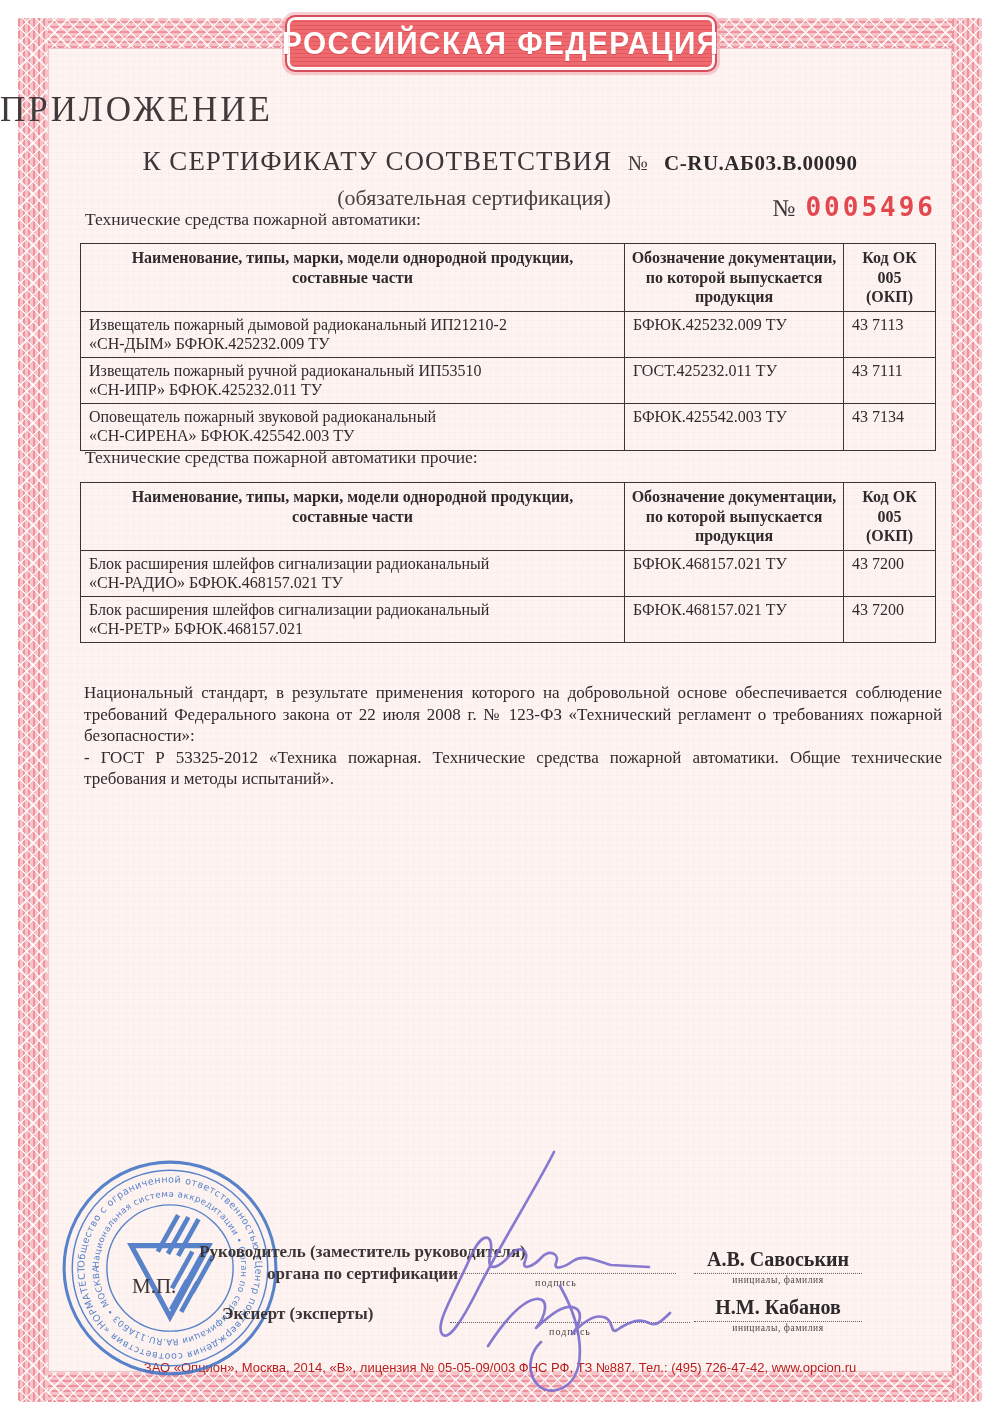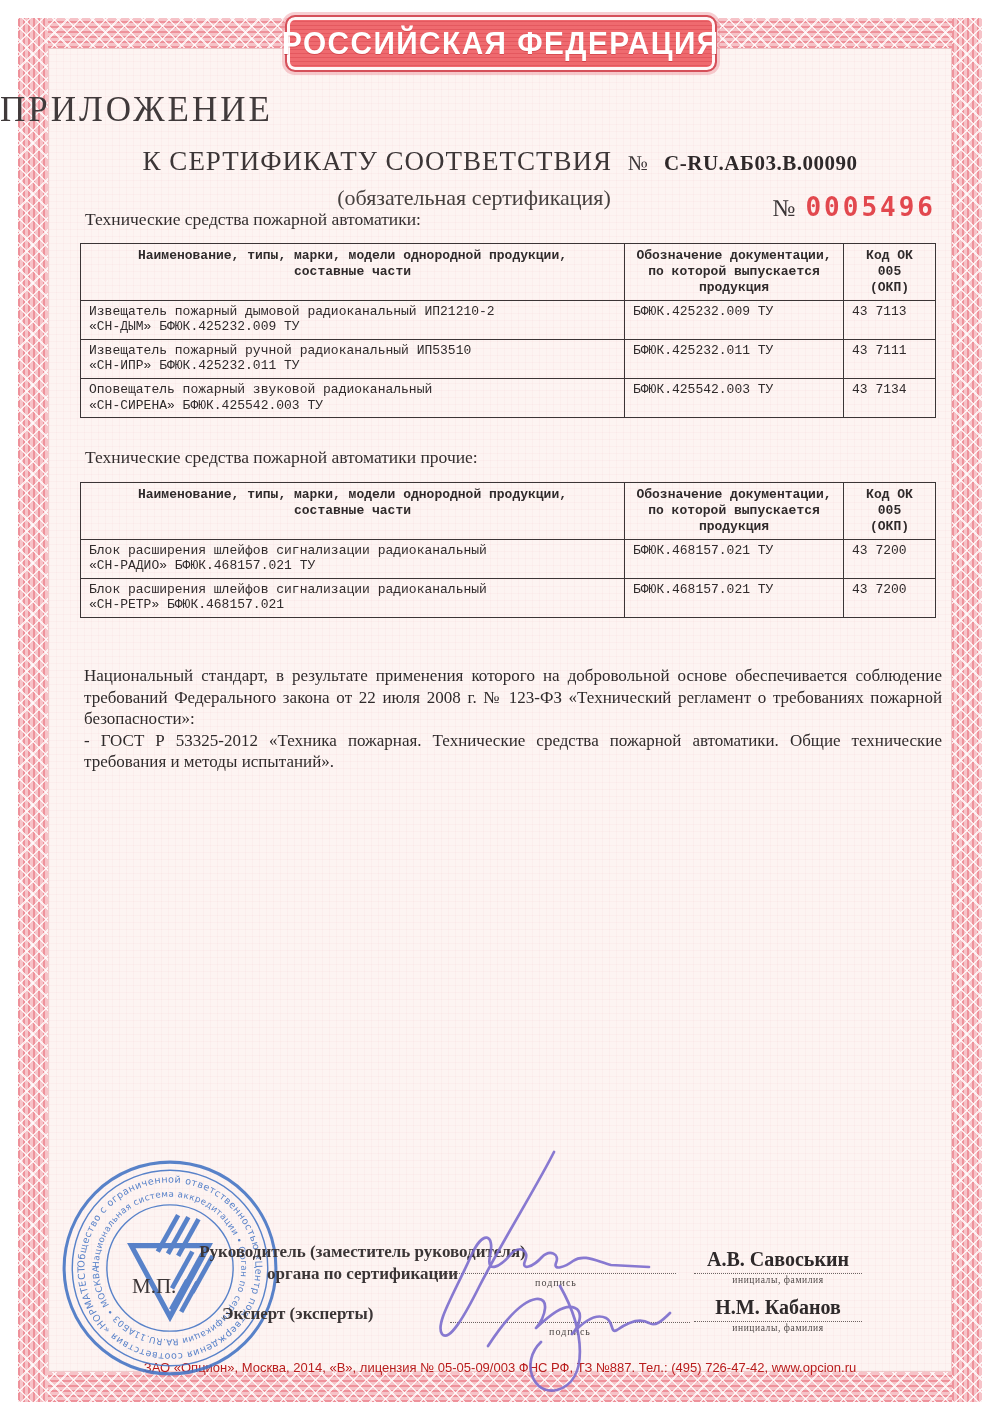--- a/index.html
+++ b/index.html
@@ -46,30 +46,30 @@
   .cert-type{position:absolute;left:0;right:0;top:185px;text-align:center;font-size:22px;
       color:#46403f;transform:translateX(-26px);z-index:3;}
   .serial{position:absolute;right:64px;top:192px;z-index:3;white-space:nowrap;}
   .serial .sign{font-size:24px;color:#3b3536;margin-right:10px;}
   .serial .digits{font-family:"DejaVu Sans Mono", monospace;font-weight:bold;font-size:26px;
       letter-spacing:3px;color:#e2484e;}
   
   .section-title{position:absolute;left:85px;font-size:17.5px;font-weight:normal;color:#322d2e;z-index:3;}
   .s1{top:209px;} .s2{top:447px;}
   table.products{position:absolute;left:80px;width:855px;border-collapse:collapse;z-index:3;
-      font-size:13px;color:#2f2a2b;table-layout:fixed;font-family:Liberation Mono, monospace;}
+      font-size:16px;color:#2f2a2b;table-layout:fixed;}
   .t1{top:243px;} .t2{top:482px;}
   table.products th, table.products td{border:1.4px solid #3b3536;vertical-align:top;}
   table.products th{font-weight:bold;text-align:center;padding:4px 6px;line-height:1.22;}
   table.products td{padding:3px 8px 4px 8px;line-height:1.2;}
   .w-name{width:544px;} .w-doc{width:219px;} .w-code{width:92px;}
   .cell-pre{white-space:pre-line;}
   td.doc-cell{padding-left:12px;}
   
-  .standards{position:absolute;left:84px;top:665px;width:858px;font-size:17px;line-height:21.5px;
+  .standards{position:absolute;left:84px;top:682px;width:858px;font-size:17px;line-height:21.5px;
       text-align:justify;color:#2f2a2b;z-index:3;}
   .standards .item{margin-top:0;}
   
   .mp{position:absolute;left:84px;top:1274px;font-size:21px;color:#3b3536;z-index:6;margin-left:48px;}
   .roles{position:absolute;left:185px;top:1241px;width:355px;text-align:center;font-size:17px;
       font-weight:bold;color:#3b3536;line-height:22px;z-index:6;}
   .expert{position:absolute;left:222px;top:1304px;font-size:17px;font-weight:bold;color:#3b3536;z-index:6;}
   .sig-line{position:absolute;border-top:1.2px dotted #6d6563;z-index:3;}
   .sig-line-label{position:absolute;text-align:center;font-size:10px;letter-spacing:1px;
       color:#4c4645;z-index:3;}
@@ -133,21 +133,21 @@
     <tbody>
       <tr>
         <td class="cell-pre">Извещатель пожарный дымовой радиоканальный ИП21210-2
 «СН-ДЫМ» БФЮК.425232.009 ТУ</td>
         <td class="doc-cell">БФЮК.425232.009 ТУ</td>
         <td>43 7113</td>
       </tr>
       <tr>
         <td class="cell-pre">Извещатель пожарный ручной радиоканальный ИП53510
 «СН-ИПР» БФЮК.425232.011 ТУ</td>
-        <td class="doc-cell">БФЮК.425232.011 ТУ</td>
+        <td class="doc-cell">ГОСТ.425232.011 ТУ</td>
         <td>43 7111</td>
       </tr>
       <tr>
         <td class="cell-pre">Оповещатель пожарный звуковой радиоканальный
 «СН-СИРЕНА» БФЮК.425542.003 ТУ</td>
         <td class="doc-cell">БФЮК.425542.003 ТУ</td>
         <td>43 7134</td>
       </tr>
     </tbody>
   </table>

